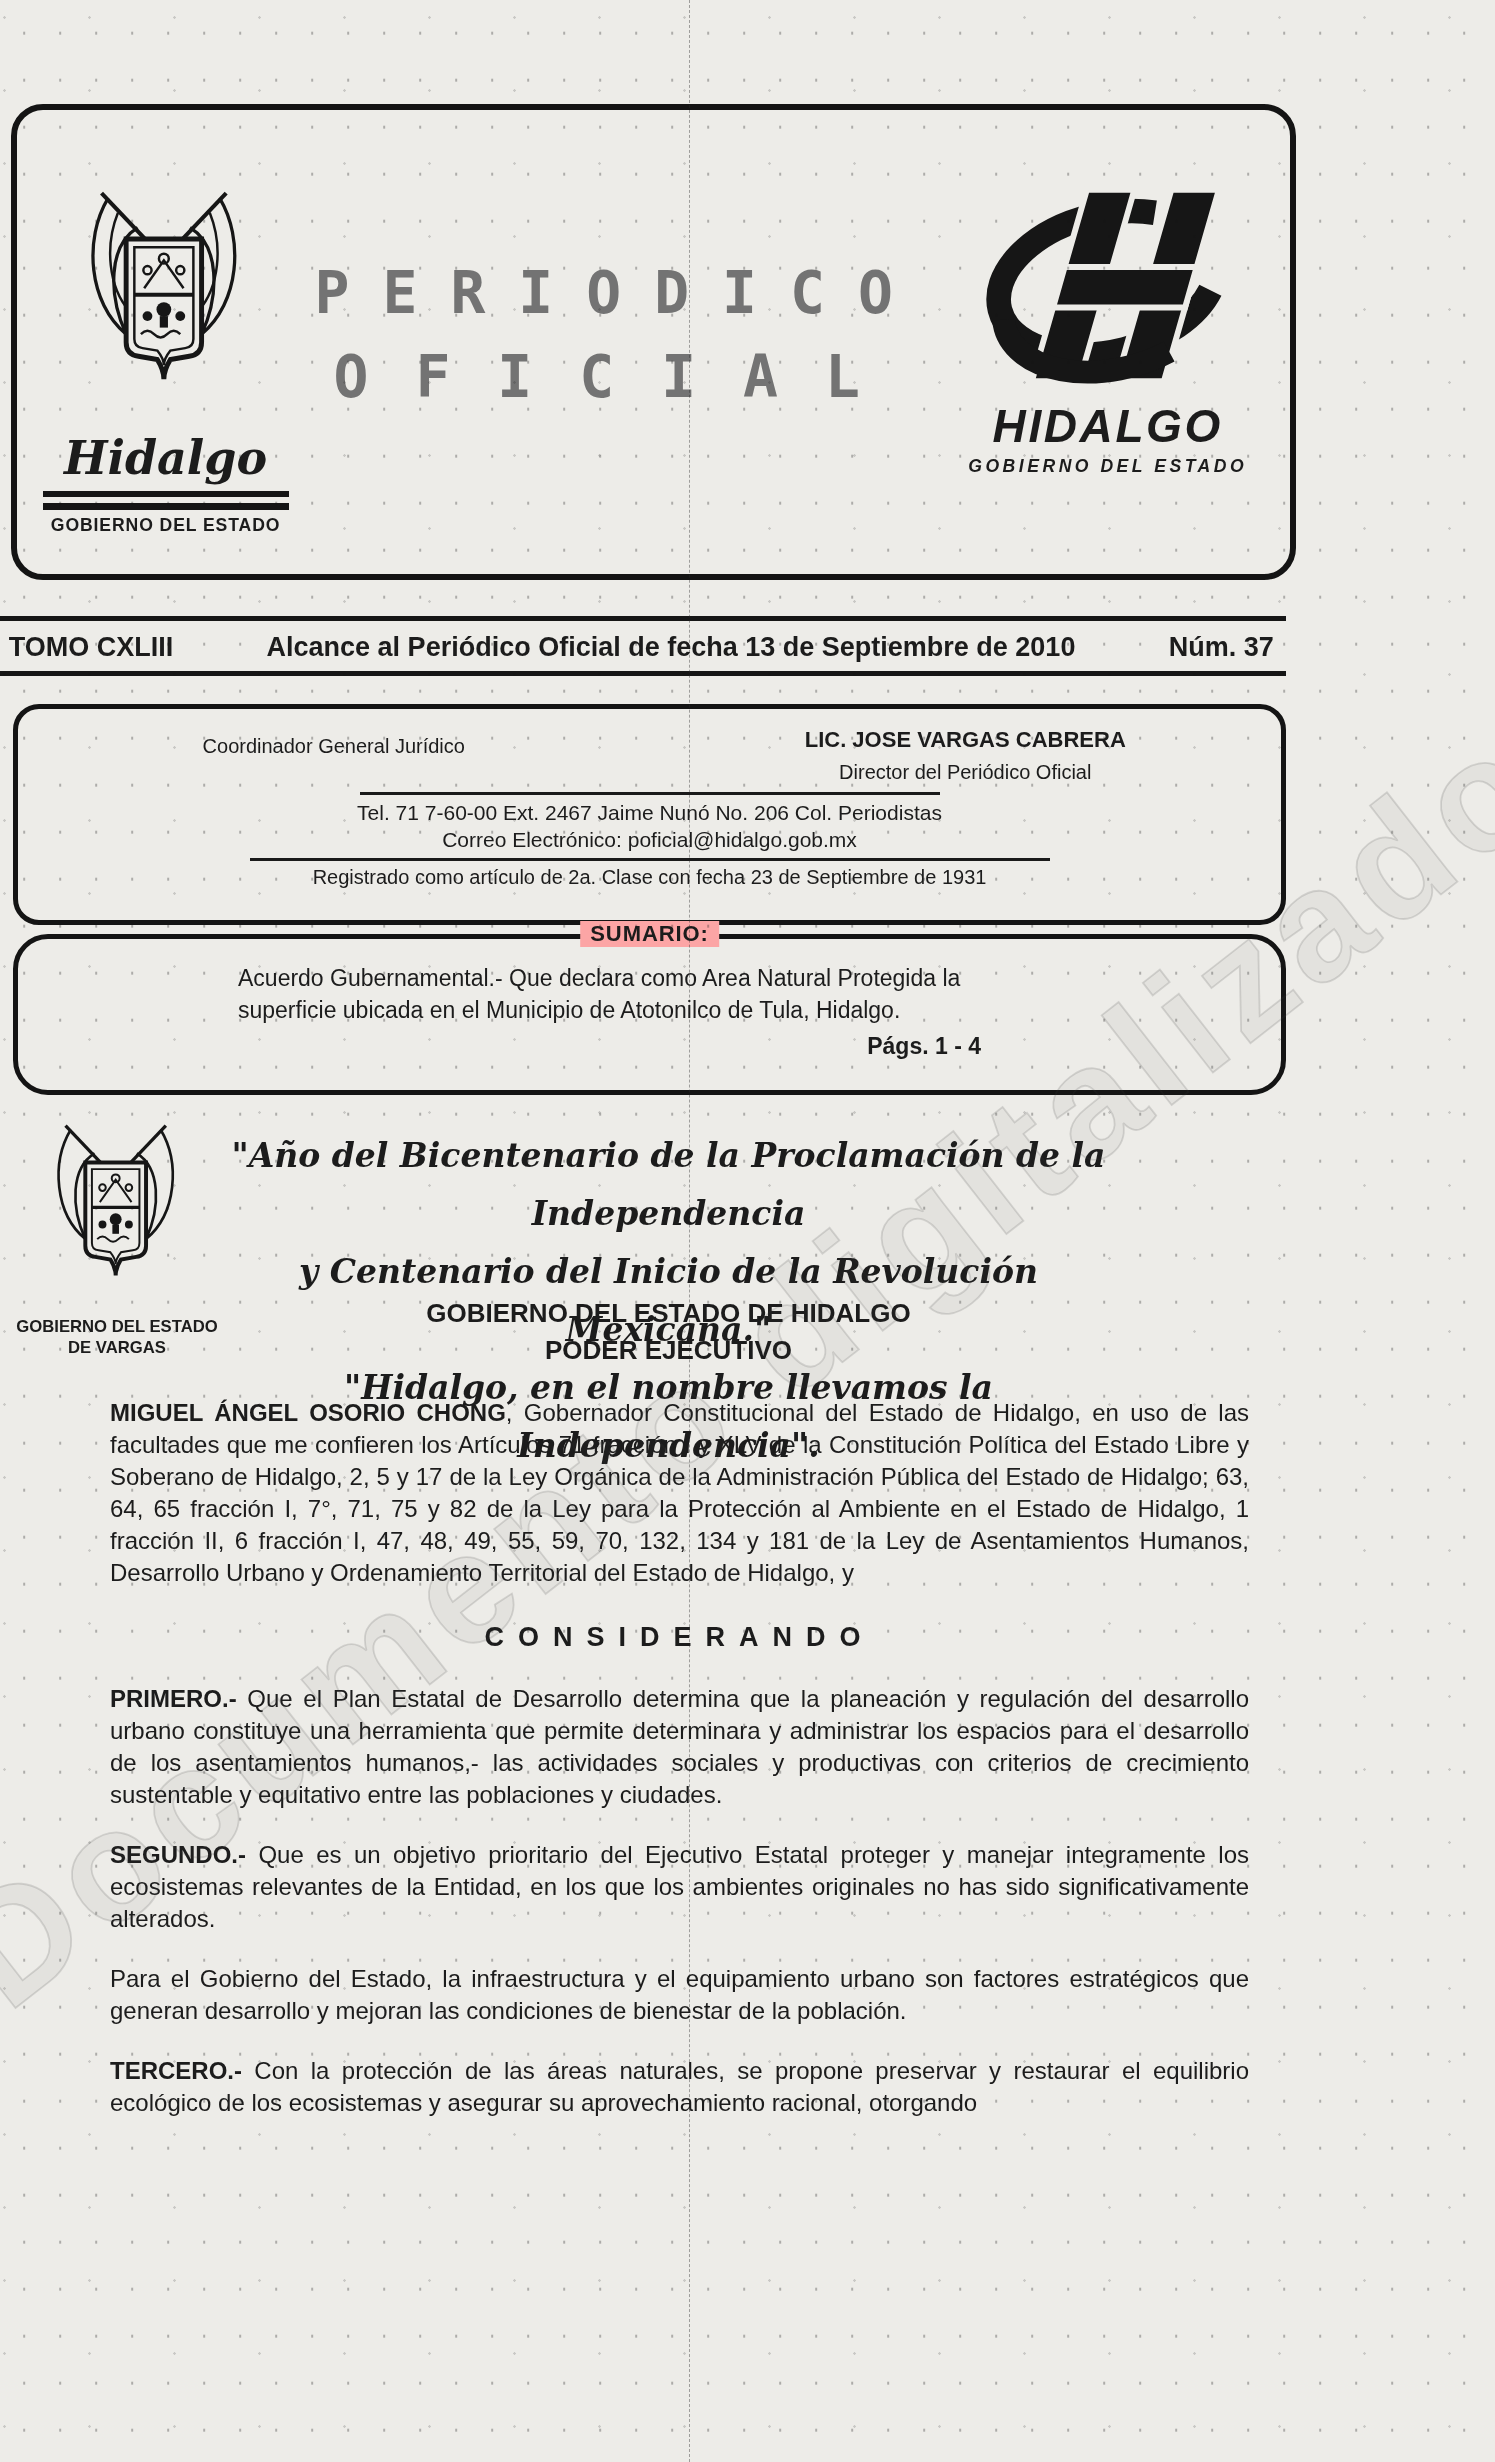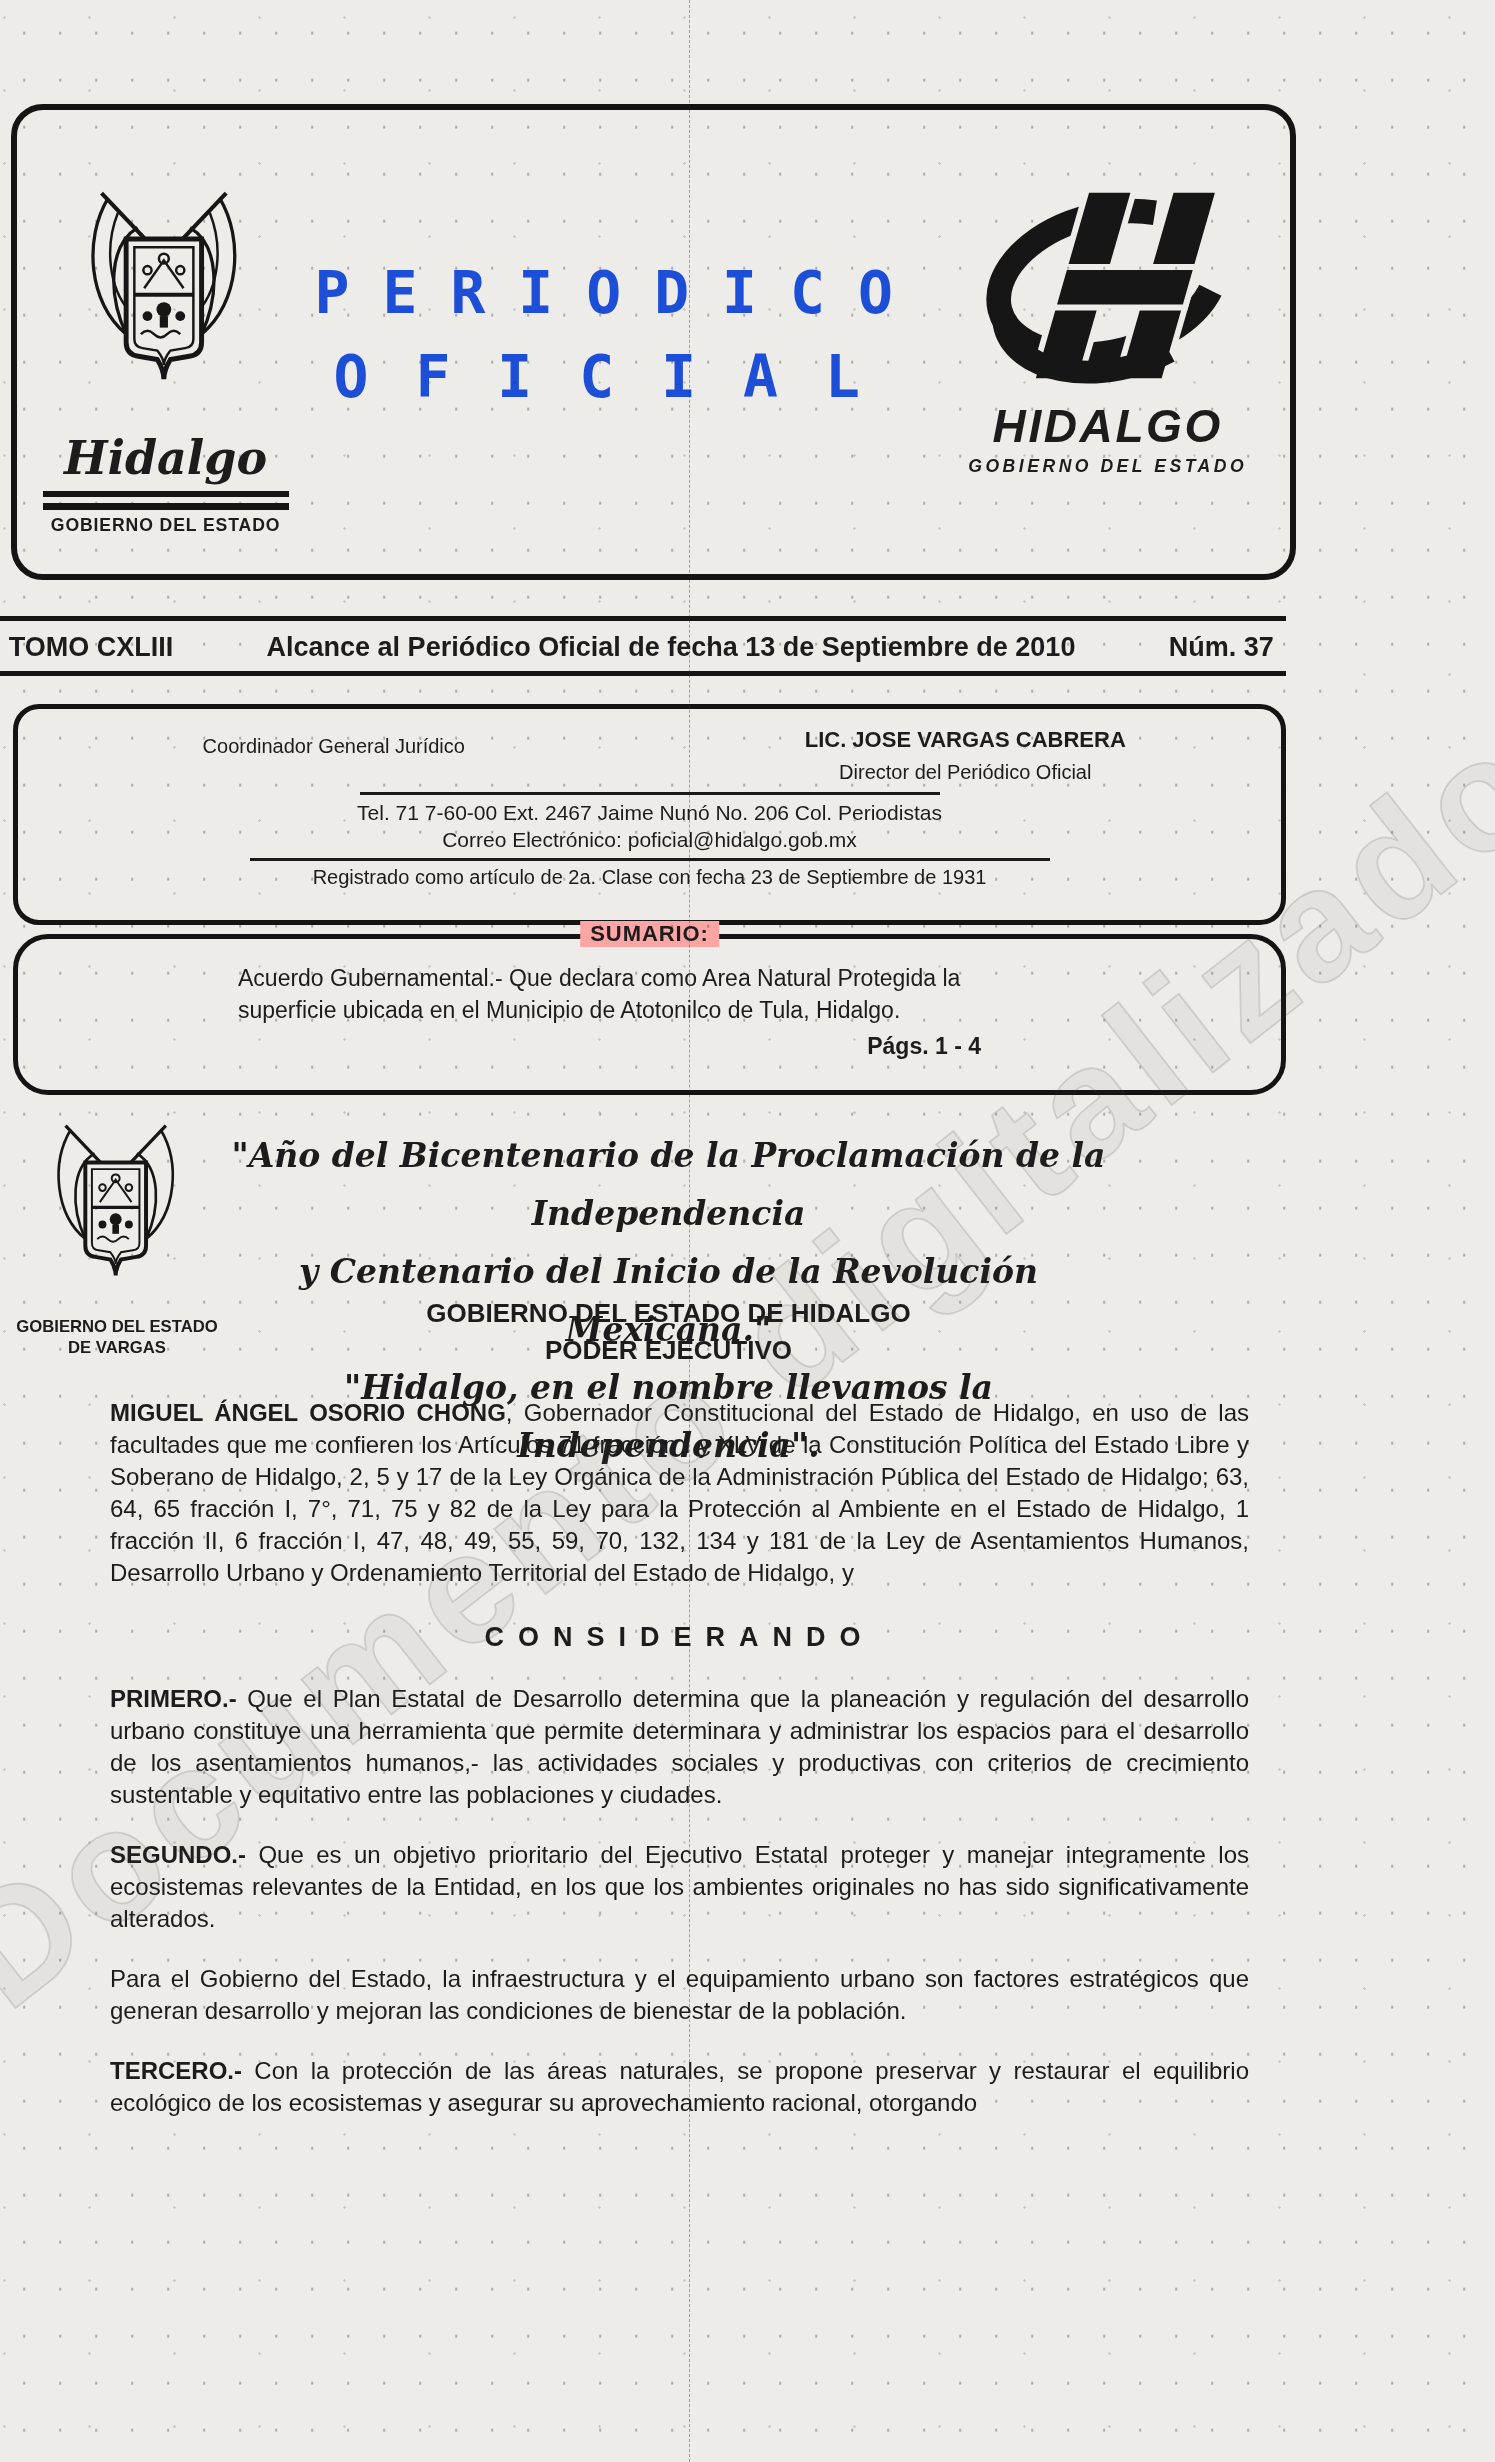--- a/index.html
+++ b/index.html
@@ -32,21 +32,21 @@
 
   
   .masthead{
     position:absolute;left:10.6px;top:104px;width:1273px;height:464px;
     border:6.2px solid #141414;border-radius:32px;display:flex;z-index:1;
   }
   .mh-left{width:317px;text-align:center;padding-top:70px;}
   .mh-center{flex:1;text-align:center;padding-top:141px;}
   .mh-right{width:387px;text-align:center;padding-top:69px;}
   .mast-title{
-    font-family:"DejaVu Sans Mono",monospace;font-weight:bold;color:#1d4ed8;
+    font-family:"DejaVu Sans Mono",monospace;font-weight:bold;color:#737373;
     font-size:58px;line-height:84px;white-space:nowrap;
   }
   .mast-title .l1{letter-spacing:33px;}
   .mast-title .l2{letter-spacing:47px;}
   .hidalgo-script{
     font-family:"DejaVu Serif",serif;font-style:italic;font-weight:bold;
     font-size:46px;margin-top:1.8px;
   }
   .emblem-bars{width:246px;height:6.2px;background:#151515;margin:6.2px auto 0;}
   .emblem-caption{font-size:17.6px;font-weight:bold;letter-spacing:0.9px;margin-top:5.3px;}

